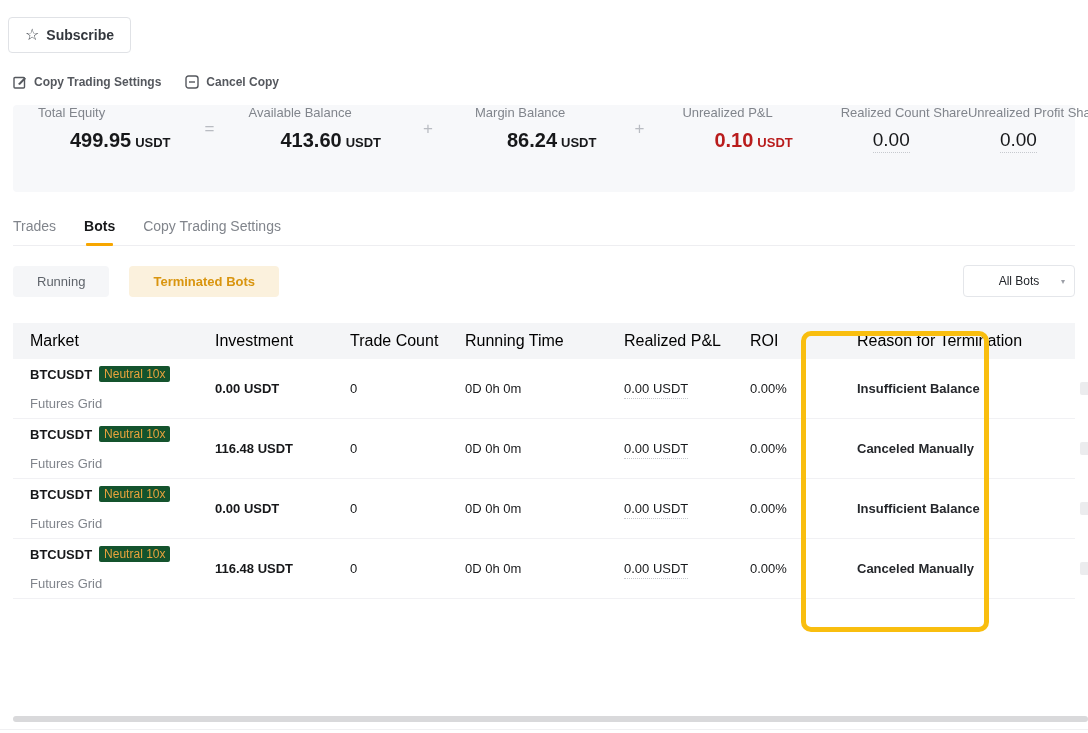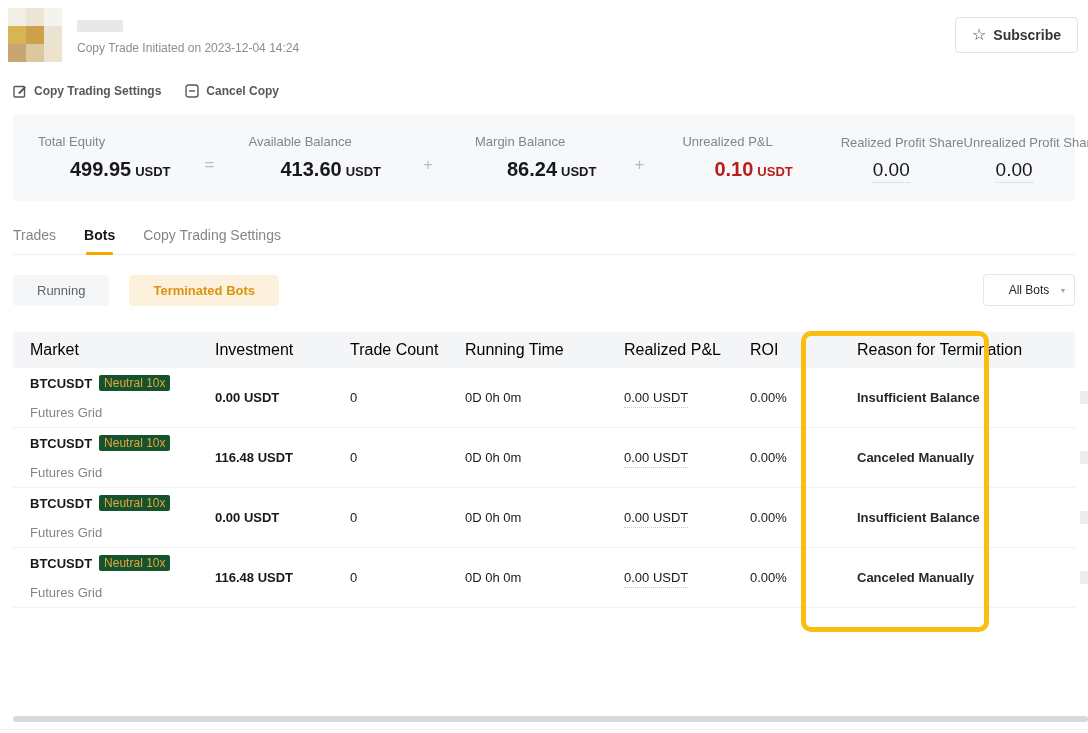--- a/index.html
+++ b/index.html
@@ -22,21 +22,21 @@
 
   
   .overview-head { display:flex; justify-content:space-between; align-items:center; margin:22px 13px 0; }
   .page-title { font-size:18px; font-weight:700; color:#121316; letter-spacing:.2px; }
   .ov-actions { display:flex; align-items:center; gap:24px; }
   .ov-action { display:flex; align-items:center; gap:7px; font-size:12px; font-weight:700; color:#55585e; cursor:pointer; }
   .ov-action svg { display:block; }
 
   
   .stats { margin:16px 13px 0; height:87px; background:#f7f8fa; border-radius:4px;
-    display:flex; align-items:center; padding:0 0 0 25px; }
+    display:flex; align-items:flex-start; padding:0 0 0 25px; }
   .stat { display:flex; flex-direction:column; }
   .stat-label { font-size:13px; color:#81858c; margin-bottom:9px; white-space:nowrap; }
   .stat-value { font-size:20px; font-weight:700; color:#17181a; white-space:nowrap;margin-left:32px; }
   .stat-value .unit { font-size:13px; font-weight:700; margin-left:4px; }
   .stat-value.green { color:#b91c1c; }
   .stat-value.plain { font-weight:400; font-size:19px; }
   .dotted { border-bottom:1px dotted #c6c9ce; padding-bottom:2px; }
   .op { font-size:17px; color:#b9bcc2; margin:14px 0 0; flex:0 0 auto; }
   .op-eq { margin-left:34px; margin-right:34px; }
   .op-plus1 { margin-left:42px; margin-right:42px; }
@@ -48,21 +48,21 @@
   .tabs { display:flex; gap:28px; margin:26px 13px 0; border-bottom:1px solid #eeeef1; padding-bottom:11px; }
   .tab { font-size:14px; color:#81858c; cursor:pointer; position:relative; }
   .tab.active { color:#17181a; font-weight:700; }
   .tab.active::after { content:""; position:absolute; left:2px; right:2px; bottom:-12px; height:3px; background:#f7a600; border-radius:1px; }
 
   
   .subtabs { display:flex; align-items:center; margin:19px 13px 0; }
   .pill { height:31px; display:flex; align-items:center; padding:0 24px; border-radius:4px; font-size:13px; cursor:pointer; }
   .pill-running { background:#f5f6f8; color:#5f646b; }
   .pill-terminated { background:#fbf1dd; color:#d9950f; font-weight:700; margin-left:20px; }
-  .filter-select { margin-left:auto; position:relative; width:92px; height:32px; background:#fff;
+  .filter-select { margin-left:auto; position:relative; width:112px; height:32px; background:#fff;
     border:1px solid #e4e6ea; border-radius:4px; display:flex; align-items:center; justify-content:center;
     font-size:12px; color:#23262b; cursor:pointer; }
   .filter-caret { position:absolute; right:9px; top:11px; font-size:8px; color:#9b9ea6; }
 
   
   .grid-cols { display:grid; grid-template-columns:185px 135px 115px 159px 126px 107px 185px 1fr; }
   .thead { margin:26px 13px 0; height:36px; background:#f4f5f7; align-items:center; }
   .th { font-size:16px; color:#000000; padding-left:17px; white-space:nowrap; overflow:hidden; }
   .trow { margin:0 13px; height:60px; align-items:center; border-bottom:1px solid #f1f1f4; }
   .td { font-size:13px; color:#17181a; padding-left:17px; white-space:nowrap; }
@@ -81,37 +81,20 @@
   
   .hscrollbar { position:absolute; left:13px; right:0; bottom:11px; height:6px; background:#d9d9db; border-radius:3px; cursor:pointer; }
   .bottom-line { position:absolute; left:0; right:0; bottom:3px; height:1px; background:#f0f0f2; }
 </style>
 </head>
 <body>
 
 <div class="page">
 
   <div class="top-header">
-    <div class="trader">
-      <div class="avatar">
-        <i style="background:#f2eee6"></i>
-          <i style="background:#ede6d7"></i>
-          <i style="background:#f6f3ee"></i>
-        <i style="background:#d9b455"></i>
-          <i style="background:#cba24b"></i>
-          <i style="background:#ece4d2"></i>
-        <i style="background:#c8a671"></i>
-          <i style="background:#dcc89e"></i>
-          <i style="background:#ece2cd"></i>
-      </div>
-      <div class="trader-info">
-        <div class="name-redacted"></div>
-        <div class="subtitle">Copy Trade Initiated on 2023-12-04 14:24</div>
-      </div>
-    </div>
     <button class="subscribe-btn">
       <span class="star-ic">☆</span>
       <span>Subscribe</span>
     </button>
   </div>
 
   <div class="overview-head">
     <div class="ov-actions">
       <div class="ov-action">
         <span>
@@ -149,21 +132,21 @@
       <div class="stat-label">Margin Balance</div>
       <div class="stat-value"><span>86.24</span><span class="unit">USDT</span></div>
     </div>
     <div class="op op-plus2">+</div>
     <div class="stat">
       <div class="stat-label">Unrealized P&amp;L</div>
       <div class="stat-value green"><span>0.10</span><span class="unit">USDT</span></div>
     </div>
     <div class="stat-divider"></div>
     <div class="stat">
-      <div class="stat-label">Realized Profit Share</div>
+      <div class="stat-label">Realized Count Share</div>
       <div class="stat-value plain"><span class="dotted">0.00</span></div>
     </div>
     <div class="gap-ps"></div>
     <div class="stat">
       <div class="stat-label">Unrealized Profit Share</div>
       <div class="stat-value plain"><span class="dotted">0.00</span></div>
     </div>
   </div>
 
   <div class="tabs">

